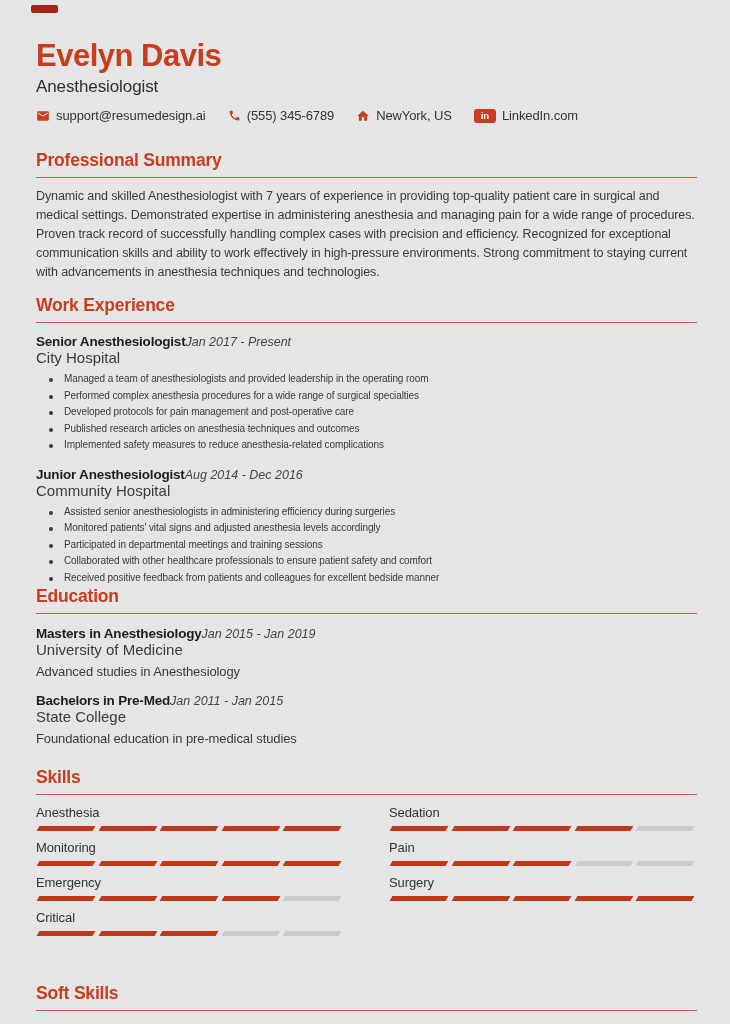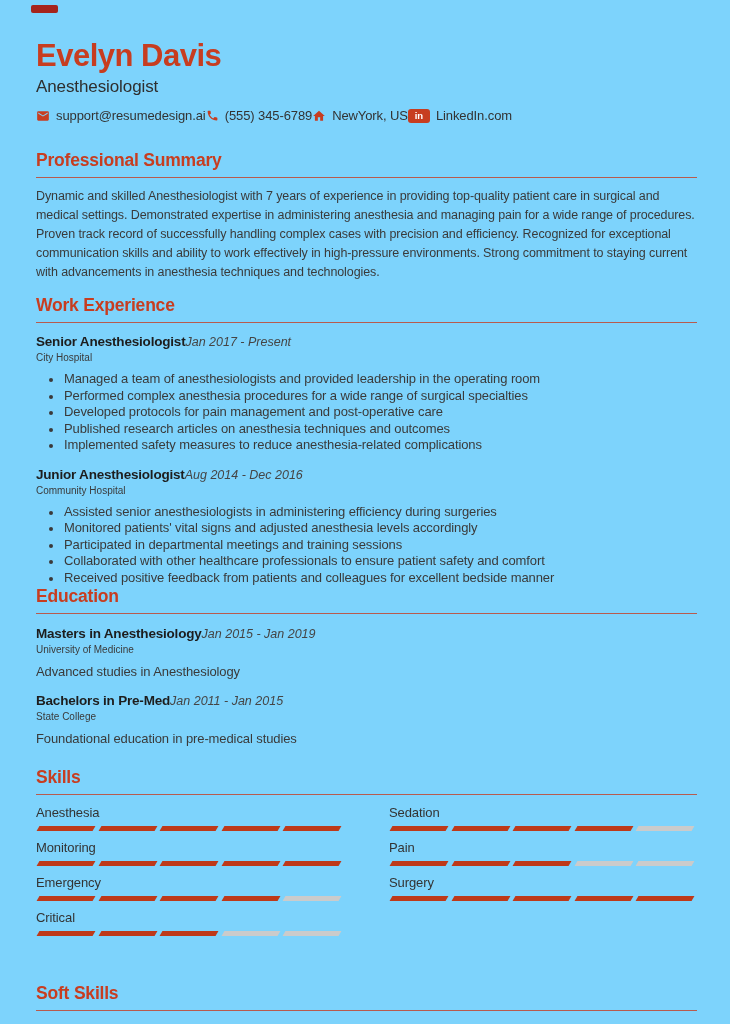--- a/index.html
+++ b/index.html
@@ -1,31 +1,31 @@
 <!DOCTYPE html>
 <html><head>
 <meta charset="utf-8">
 <style>
   * { margin:0; padding:0; box-sizing:border-box; }
   html,body { background:#ffffff; }
   body { font-family:"Liberation Sans","DejaVu Sans",sans-serif; }
   .page {
     position:relative; width:730px; height:1024px; margin:0 auto;
-    background:#7dd3fc; overflow:hidden;
+    background:#e5e5e5; overflow:hidden;
   }
   .corner-mark {
     position:absolute; left:31px; top:5px; width:27px; height:8px;
     background:#a5241c; border-radius:2px;
   }
   .content { padding:38px 33px 0 36px; }
 
   
   .name { font-size:31px; font-weight:bold; line-height:36px; letter-spacing:-0.5px; color:#c73d20; }
   .subtitle { font-size:17px; line-height:22px; color:#2e2e2e; margin-top:2px; letter-spacing:-0.1px; }
-  .contact { display:flex; align-items:center; margin-top:10px; }
+  .contact { display:flex; align-items:center; gap:22px; margin-top:10px; }
   .contact-item { display:flex; align-items:center; gap:6px; font-size:13px; color:#333333; letter-spacing:-0.1px; }
   .contact-item svg { display:block; }
   .li-badge {
     width:22px; height:14px; background:#c73d20; border-radius:3px;
     color:#ffffff; font-size:9.5px; font-weight:bold; text-align:center; line-height:14px;
   }
 
   
   .section-title {
     color:#c73d20; font-size:17.5px; font-weight:bold; line-height:20px;
@@ -39,24 +39,24 @@
 
   .summary-text {
     margin-top:9px; font-size:12.5px; line-height:19px; color:#3a3a3a; letter-spacing:-0.1px;
   }
 
   .job { margin-top:10px; }
   .job + .job { margin-top:12px; }
   .entry-head { display:flex; justify-content:flex-start; align-items:baseline; }
   .entry-title { font-size:13.5px; font-weight:bold; color:#1d1d1d; line-height:17px; letter-spacing:-0.2px; }
   .entry-date { font-size:12.5px; font-style:italic; color:#454545; white-space:nowrap; }
-  .entry-sub { font-size:10px; color:#3a3a3a; line-height:16px; }
+  .entry-sub { font-size:15px; color:#3a3a3a; line-height:16px; }
   .job ul { list-style:none; margin-top:5px; }
   .job li {
-    position:relative; padding-left:28px; font-size:13px; line-height:16.5px;
+    position:relative; padding-left:28px; font-size:10px; line-height:16.5px;
     color:#3a3a3a; letter-spacing:-0.1px;
   }
   .job li::before {
     content:""; position:absolute; left:13px; top:7px;
     width:4px; height:4px; border-radius:50%; background:#3a3a3a;
   }
 
   .edu { margin-top:11px; }
   .edu + .edu { margin-top:12px; }
   .edu-desc { margin-top:6px; font-size:13px; line-height:16px; color:#3a3a3a; letter-spacing:-0.1px; }

